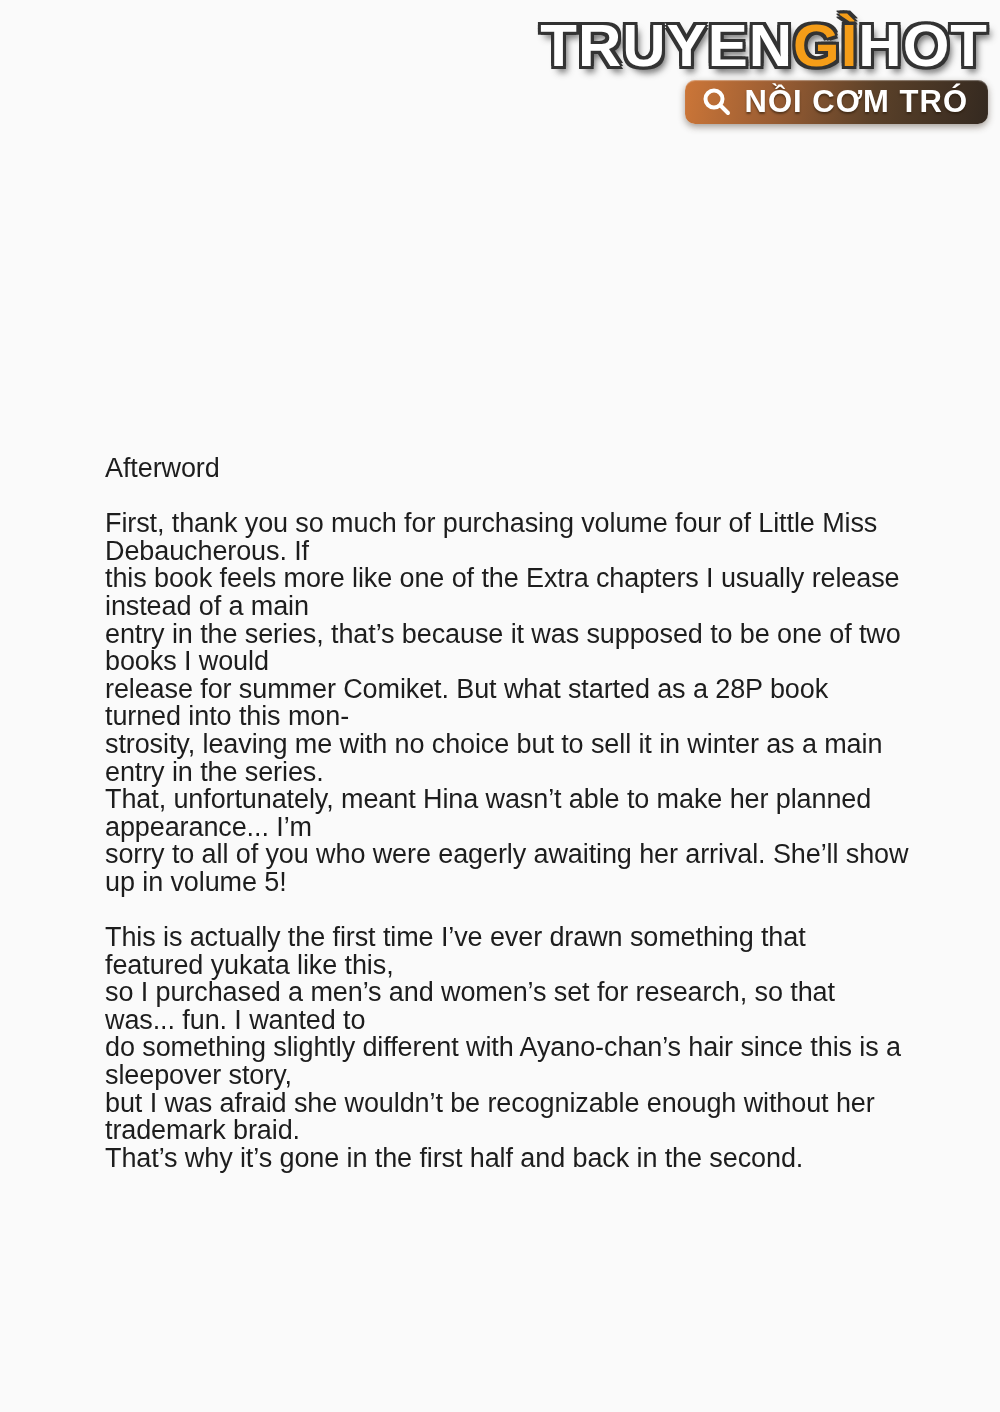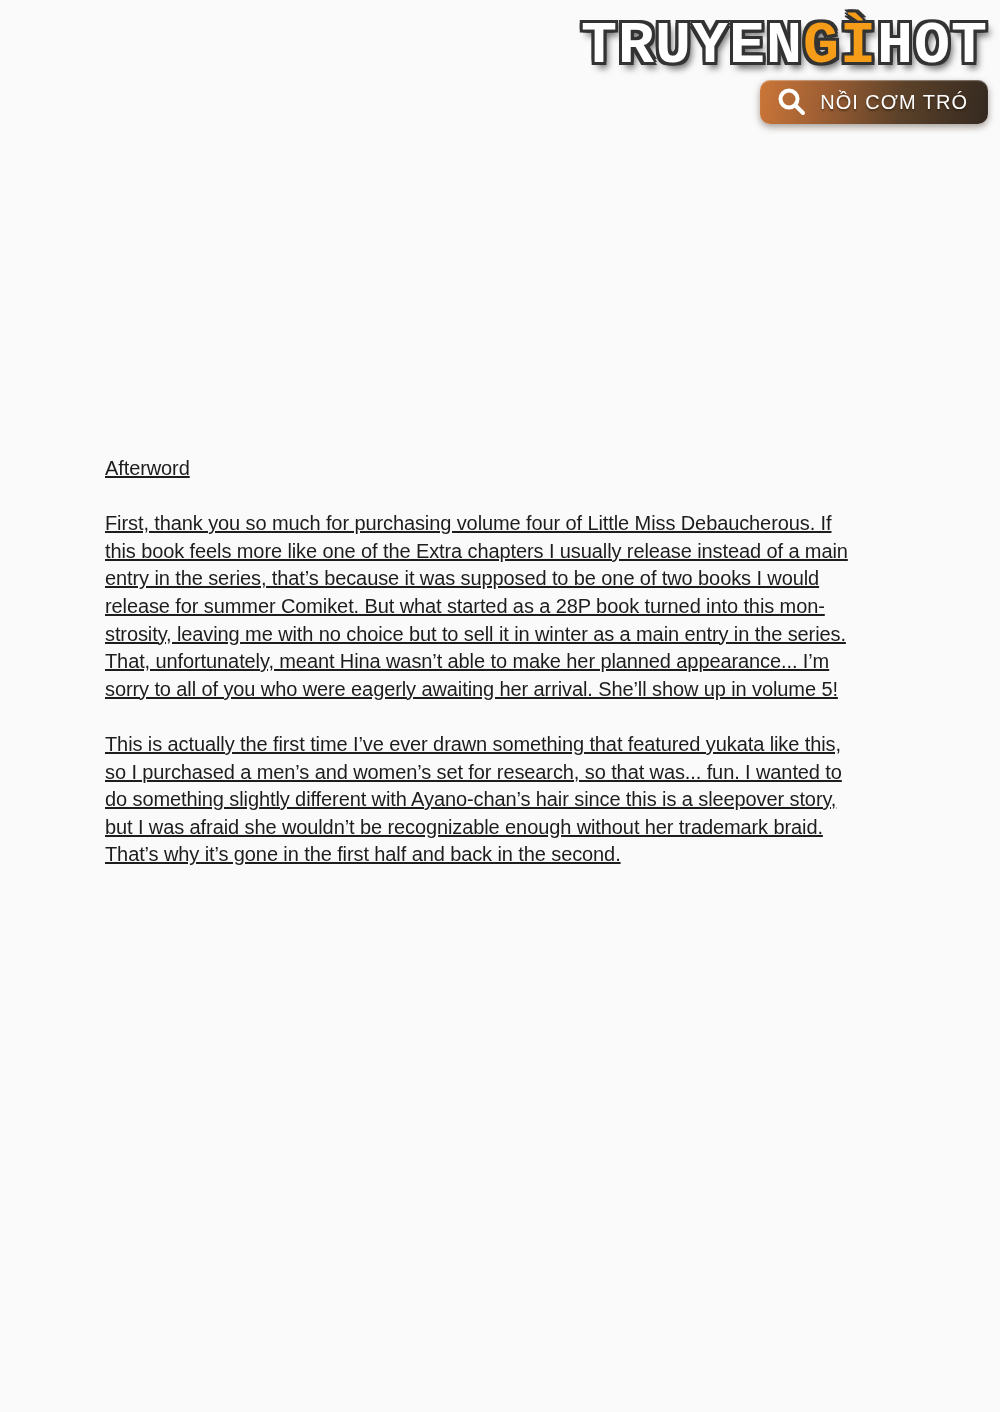--- a/index.html
+++ b/index.html
@@ -16,21 +16,21 @@
   }
 
   
   .logo-wrap {
     position: absolute;
     top: 16px;
     right: 12px;
     text-align: right;
   }
   .logo-title {
-    font-family: Liberation Mono, monospace;
+    font-family: Liberation Sans, sans-serif;
     font-weight: bold;
     font-size: 60px;
     line-height: 1;
     letter-spacing: 1px;
     color: #ffffff;
     white-space: nowrap;
     text-shadow:
       -3px -3px 0 #333333,  3px -3px 0 #333333,
       -3px  3px 0 #333333,  3px  3px 0 #333333,
       -3px  0   0 #333333,  3px  0   0 #333333,
@@ -45,44 +45,43 @@
     align-items: center;
     gap: 12px;
     margin-top: 4px;
     padding: 6px 20px 6px 16px;
     border-radius: 10px;
     background: linear-gradient(100deg, #cc7638 0%, #9a5d33 30%, #5b4129 62%, #342920 100%);
     box-shadow: 0 3px 7px rgba(60,45,30,0.45), inset 0 1px 1px rgba(255,255,255,0.35);
   }
   .logo-banner .banner-label {
     color: #ffffff;
-    font-weight: normal;
-    font-size: 20px;
+    font-weight: bold;
+    font-size: 31px;
     letter-spacing: 1px;
     line-height: 32px;
     white-space: nowrap;
     text-shadow: 0 2px 2px rgba(40,25,10,0.55);
   }
   .mag-icon {
     display: inline-block;
     width: 32px;
     height: 32px;
   }
 
   
   .content {
     position: absolute;
     left: 105px;
     top: 455px;
     width: 805px;
     color: #1d1d1d;
-    font-size: 20px;
+    font-size: 27px;
     line-height: 27.6px;
     letter-spacing: -0.1px;
-    text-decoration: underline;
   }
   .content p {
     margin: 27.6px 0 0 0;
     white-space: pre-line;
   }
   .content p.heading {
     margin-top: 0;
   }
 </style>
 </head>

